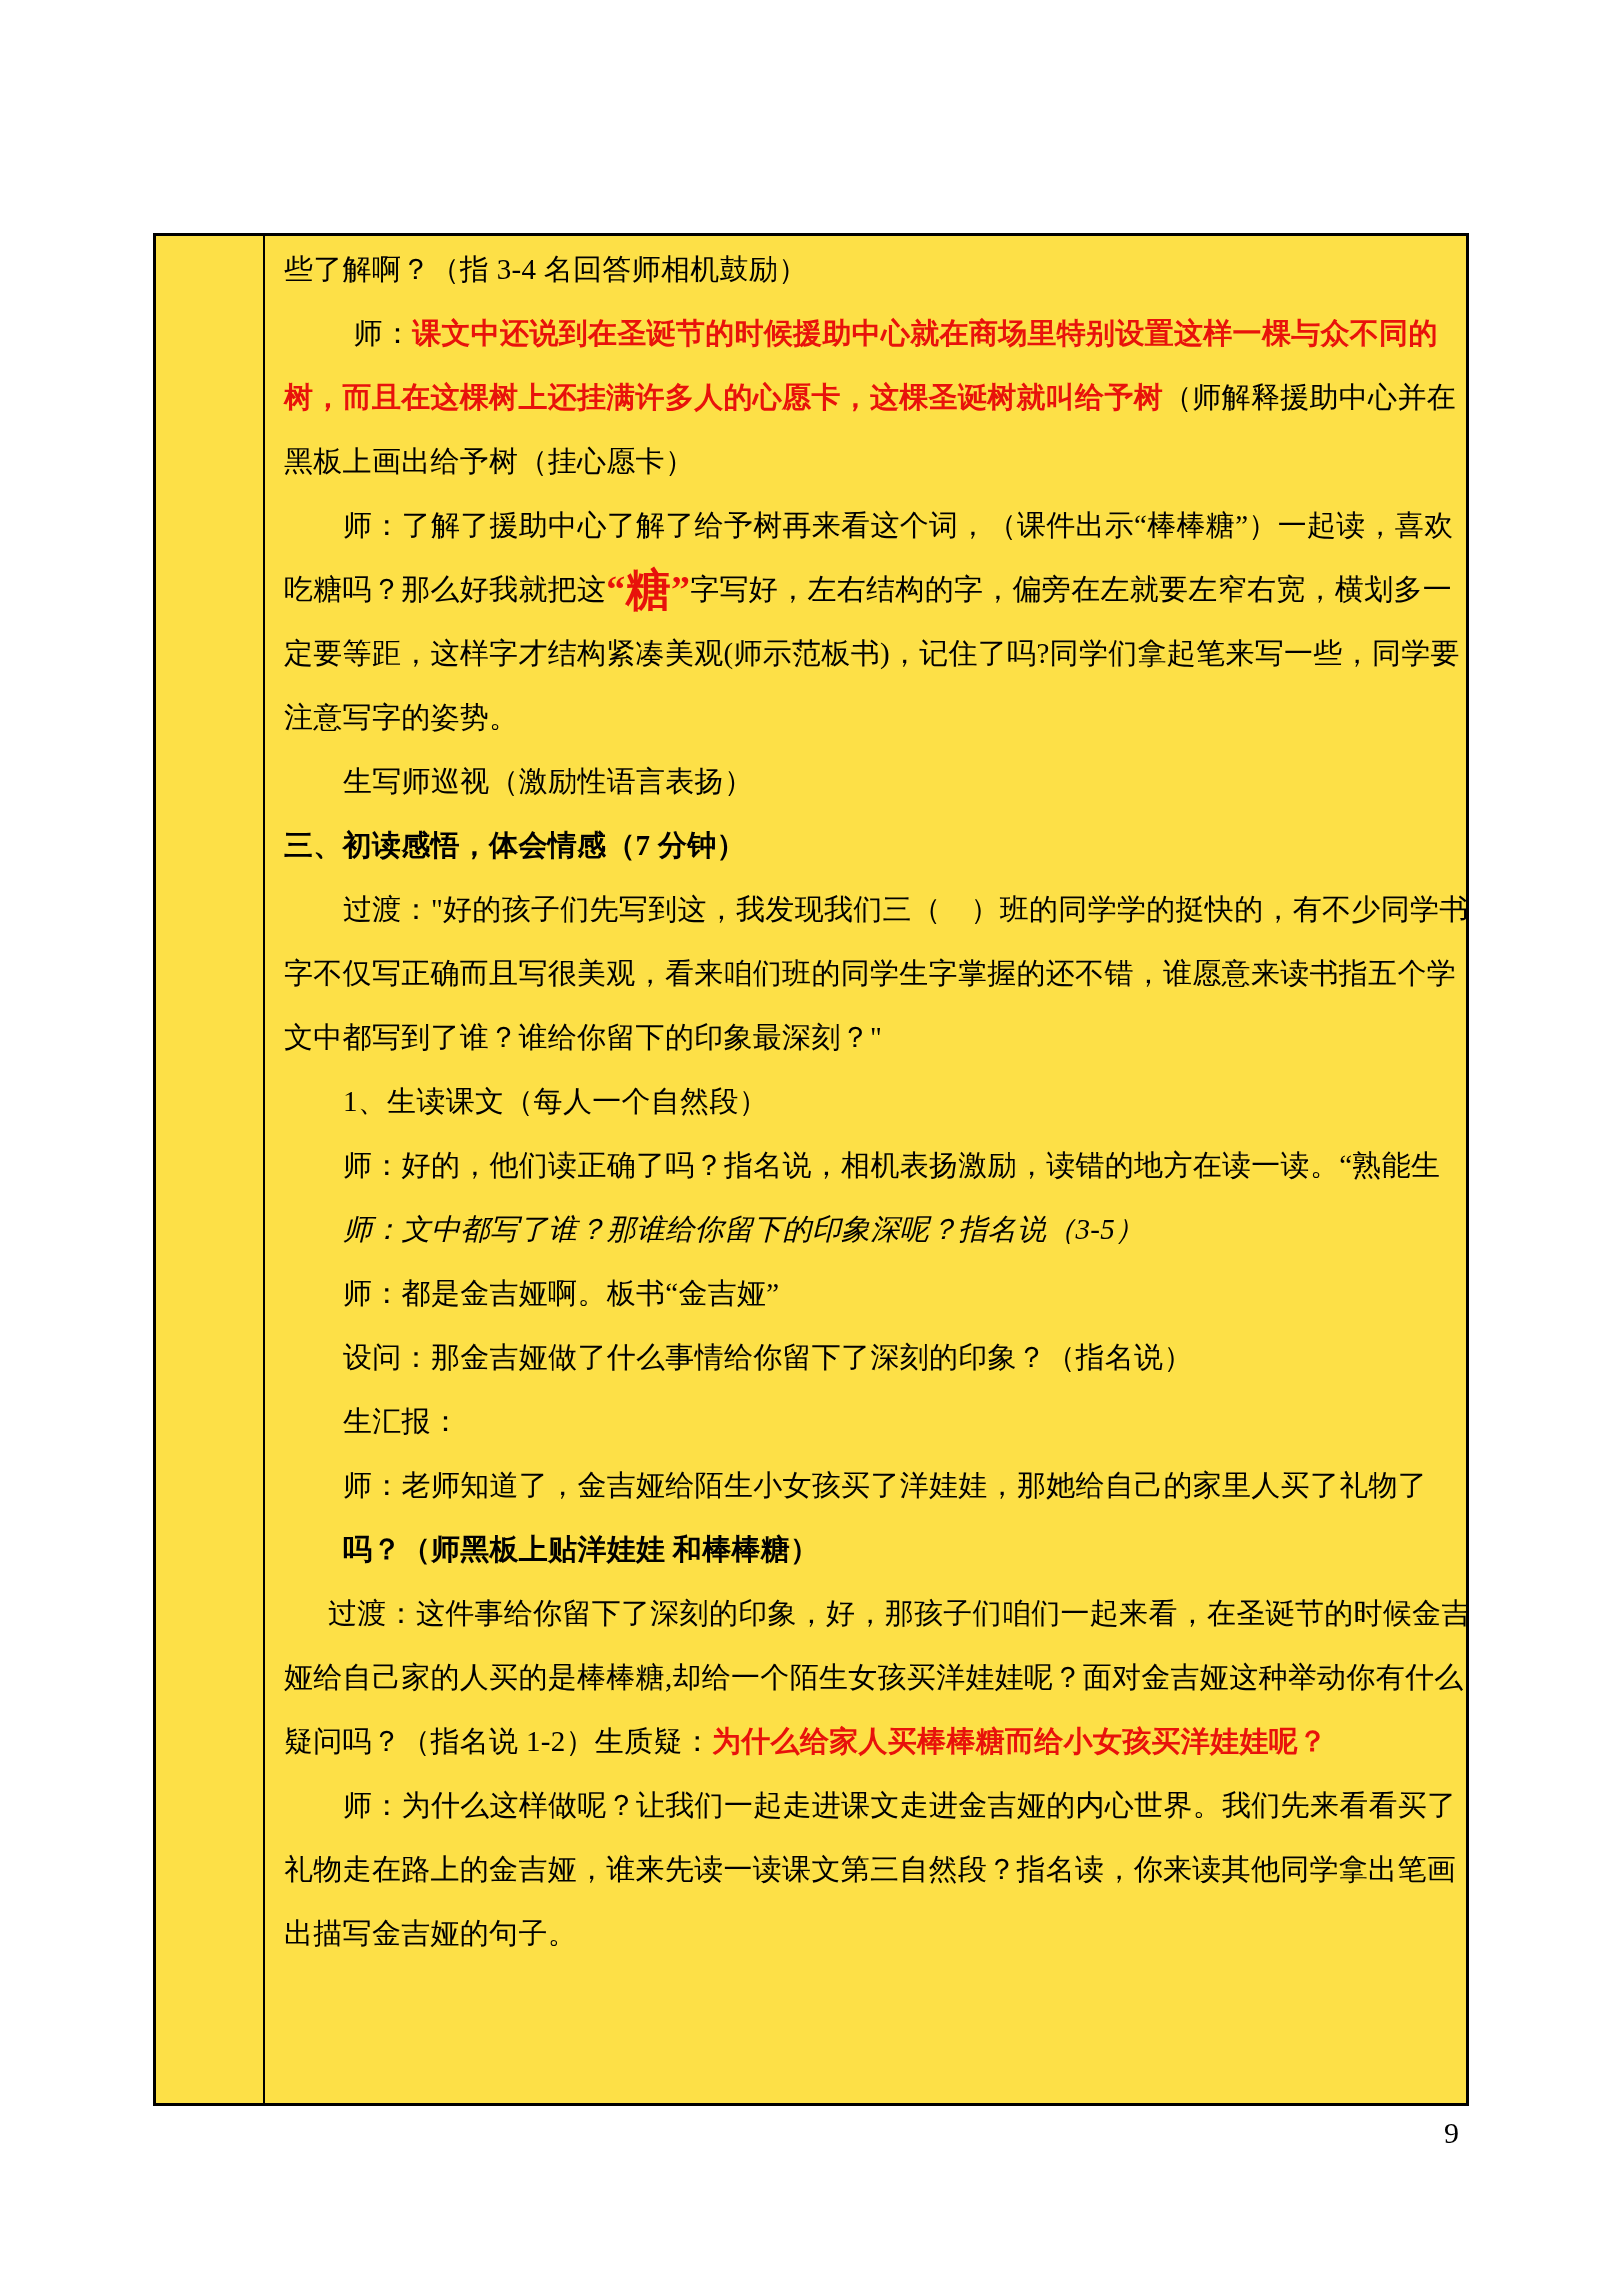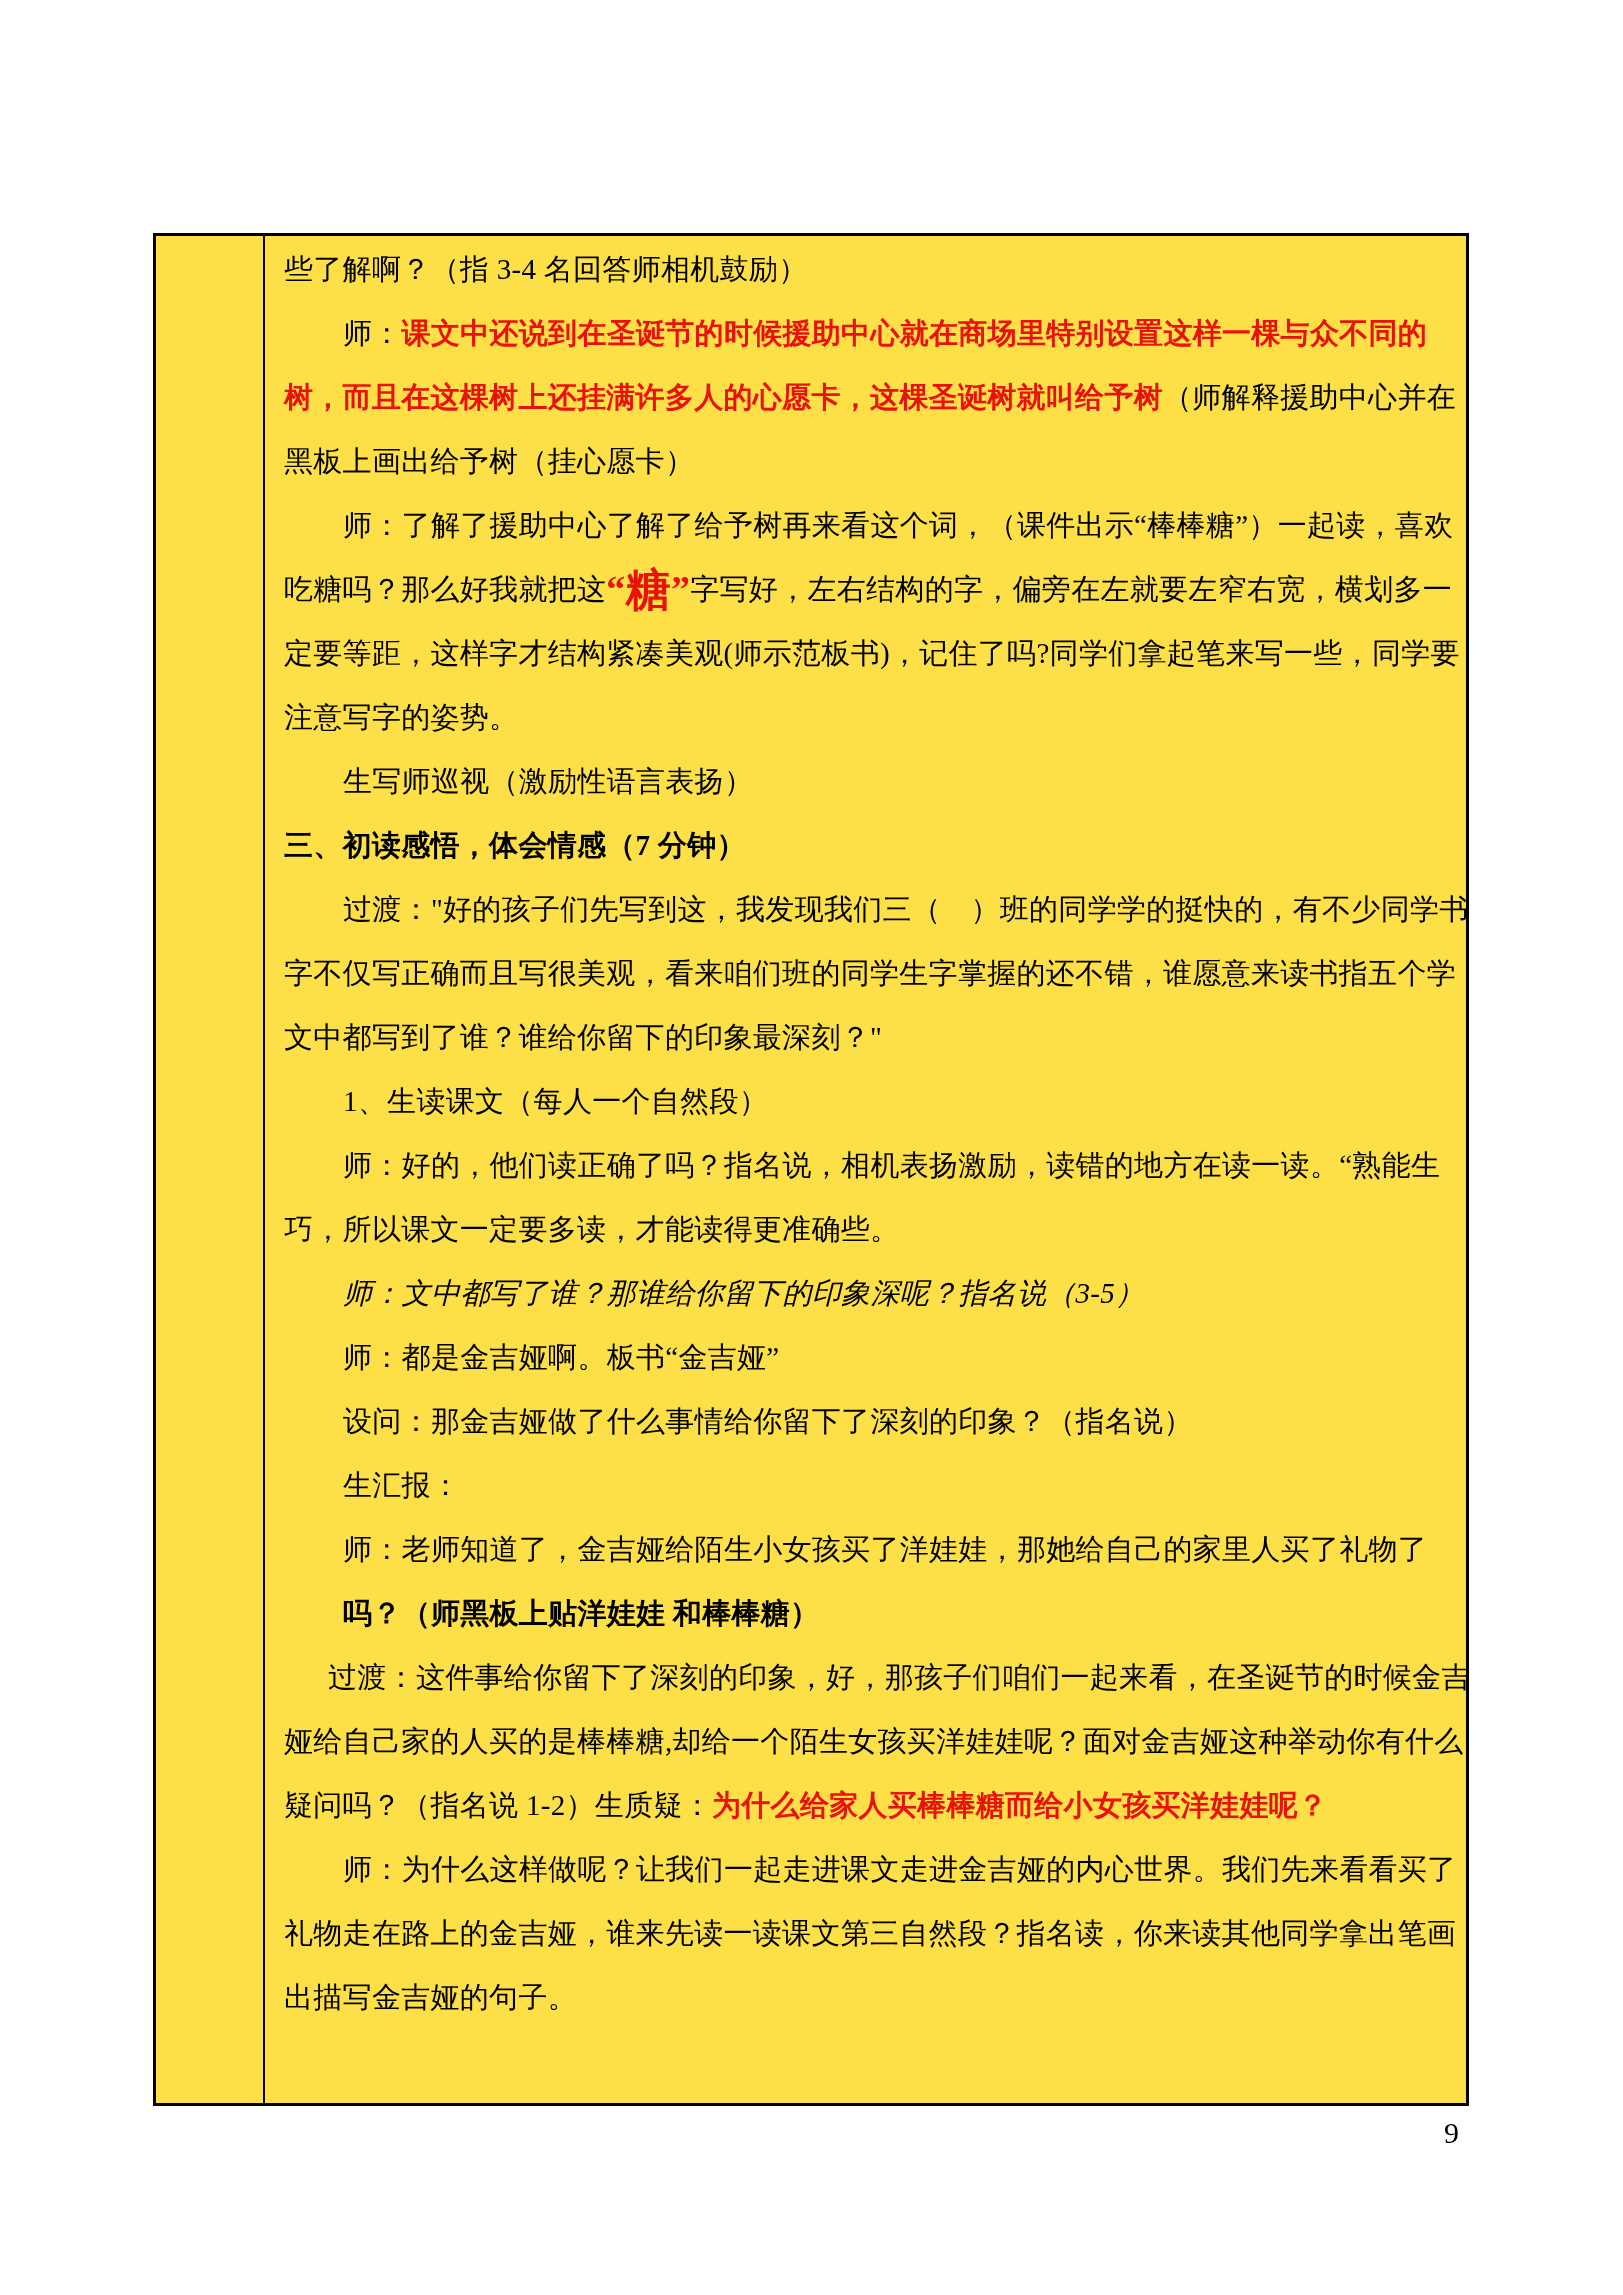--- a/index.html
+++ b/index.html
@@ -70,35 +70,34 @@
   }
 </style>
 </head>
 <body>
 
 <div class="doc-table">
   <div class="col-left"></div>
   <div class="col-main">
     <div id="content">
         <div class="line"><span class="seg-normal">些了解啊？（指 3-4 名回答师相机鼓励）</span></div>
-        <div class="line" style="padding-left: 59px;"><span class="seg-normal">师：</span><span class="seg-redbold">课文中还说到在圣诞节的时候援助中心就在商场里特别设置这样一棵与众不同的</span></div>
+        <div class="line" style="padding-left: 59px; text-align: center;"><span class="seg-normal">师：</span><span class="seg-redbold">课文中还说到在圣诞节的时候援助中心就在商场里特别设置这样一棵与众不同的</span></div>
         <div class="line"><span class="seg-redbold">树，而且在这棵树上还挂满许多人的心愿卡，这棵圣诞树就叫给予树</span><span class="seg-normal">（师解释援助中心并在</span></div>
         <div class="line"><span class="seg-normal">黑板上画出给予树（挂心愿卡）</span></div>
         <div class="line" style="padding-left: 59px;"><span class="seg-normal">师：了解了援助中心了解了给予树再来看这个词，（课件出示“棒棒糖”）一起读，喜欢</span></div>
         <div class="line"><span class="seg-normal">吃糖吗？那么好我就把这</span><span class="seg-redquote">“</span><span class="seg-redbig">糖</span><span class="seg-redquote">”</span><span class="seg-normal">字写好，左右结构的字，偏旁在左就要左窄右宽，横划多一</span></div>
         <div class="line"><span class="seg-normal">定要等距，这样字才结构紧凑美观(师示范板书)，记住了吗?同学们拿起笔来写一些，同学要</span></div>
         <div class="line"><span class="seg-normal">注意写字的姿势。</span></div>
         <div class="line" style="padding-left: 59px;"><span class="seg-normal">生写师巡视（激励性语言表扬）</span></div>
         <div class="line"><span class="seg-bold">三、初读感悟，体会情感（7 分钟）</span></div>
         <div class="line" style="padding-left: 59px;"><span class="seg-normal">过渡："好的孩子们先写到这，我发现我们三（　）班的同学学的挺快的，有不少同学书</span></div>
         <div class="line"><span class="seg-normal">字不仅写正确而且写很美观，看来咱们班的同学生字掌握的还不错，谁愿意来读书指五个学</span></div>
         <div class="line"><span class="seg-normal">文中都写到了谁？谁给你留下的印象最深刻？"</span></div>
         <div class="line" style="padding-left: 59px;"><span class="seg-normal">1、生读课文（每人一个自然段）</span></div>
         <div class="line" style="padding-left: 59px;"><span class="seg-normal">师：好的，他们读正确了吗？指名说，相机表扬激励，读错的地方在读一读。“熟能生</span></div>
-        <div class="line"><span class="seg-normal">巧，所以课文一定要多读，才能读得更准确些。</span></div>
         <div class="line" style="padding-left: 59px; font-style: italic;"><span class="seg-normal">师：文中都写了谁？那谁给你留下的印象深呢？指名说（3-5）</span></div>
         <div class="line" style="padding-left: 59px;"><span class="seg-normal">师：都是金吉娅啊。板书“金吉娅”</span></div>
         <div class="line" style="padding-left: 59px;"><span class="seg-normal">设问：那金吉娅做了什么事情给你留下了深刻的印象？（指名说）</span></div>
         <div class="line" style="padding-left: 59px;"><span class="seg-normal">生汇报：</span></div>
         <div class="line" style="padding-left: 59px;"><span class="seg-normal">师：老师知道了，金吉娅给陌生小女孩买了洋娃娃，那她给自己的家里人买了礼物了</span></div>
         <div class="line" style="padding-left: 59px; font-weight: bold;"><span class="seg-normal">吗？（师黑板上贴洋娃娃 和棒棒糖）</span></div>
         <div class="line" style="padding-left: 44px;"><span class="seg-normal">过渡：这件事给你留下了深刻的印象，好，那孩子们咱们一起来看，在圣诞节的时候金吉</span></div>
         <div class="line"><span class="seg-normal">娅给自己家的人买的是棒棒糖,却给一个陌生女孩买洋娃娃呢？面对金吉娅这种举动你有什么</span></div>
         <div class="line"><span class="seg-normal">疑问吗？（指名说 1-2）生质疑：</span><span class="seg-redbold">为什么给家人买棒棒糖而给小女孩买洋娃娃呢？</span></div>
         <div class="line" style="padding-left: 59px;"><span class="seg-normal">师：为什么这样做呢？让我们一起走进课文走进金吉娅的内心世界。我们先来看看买了</span></div>

